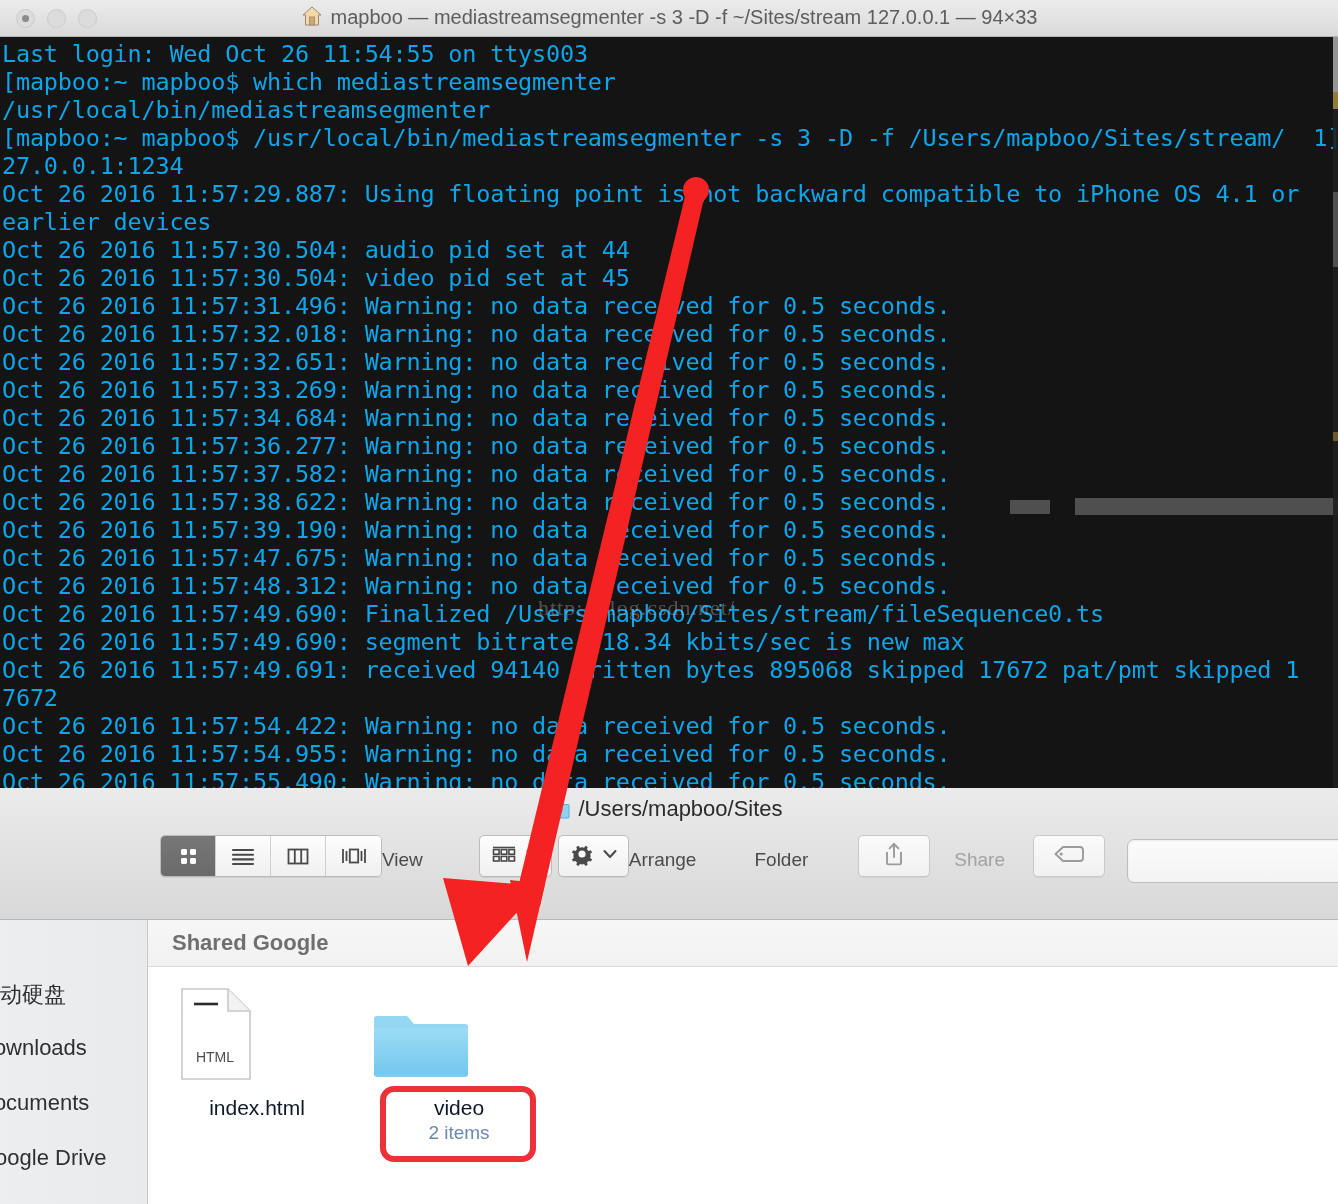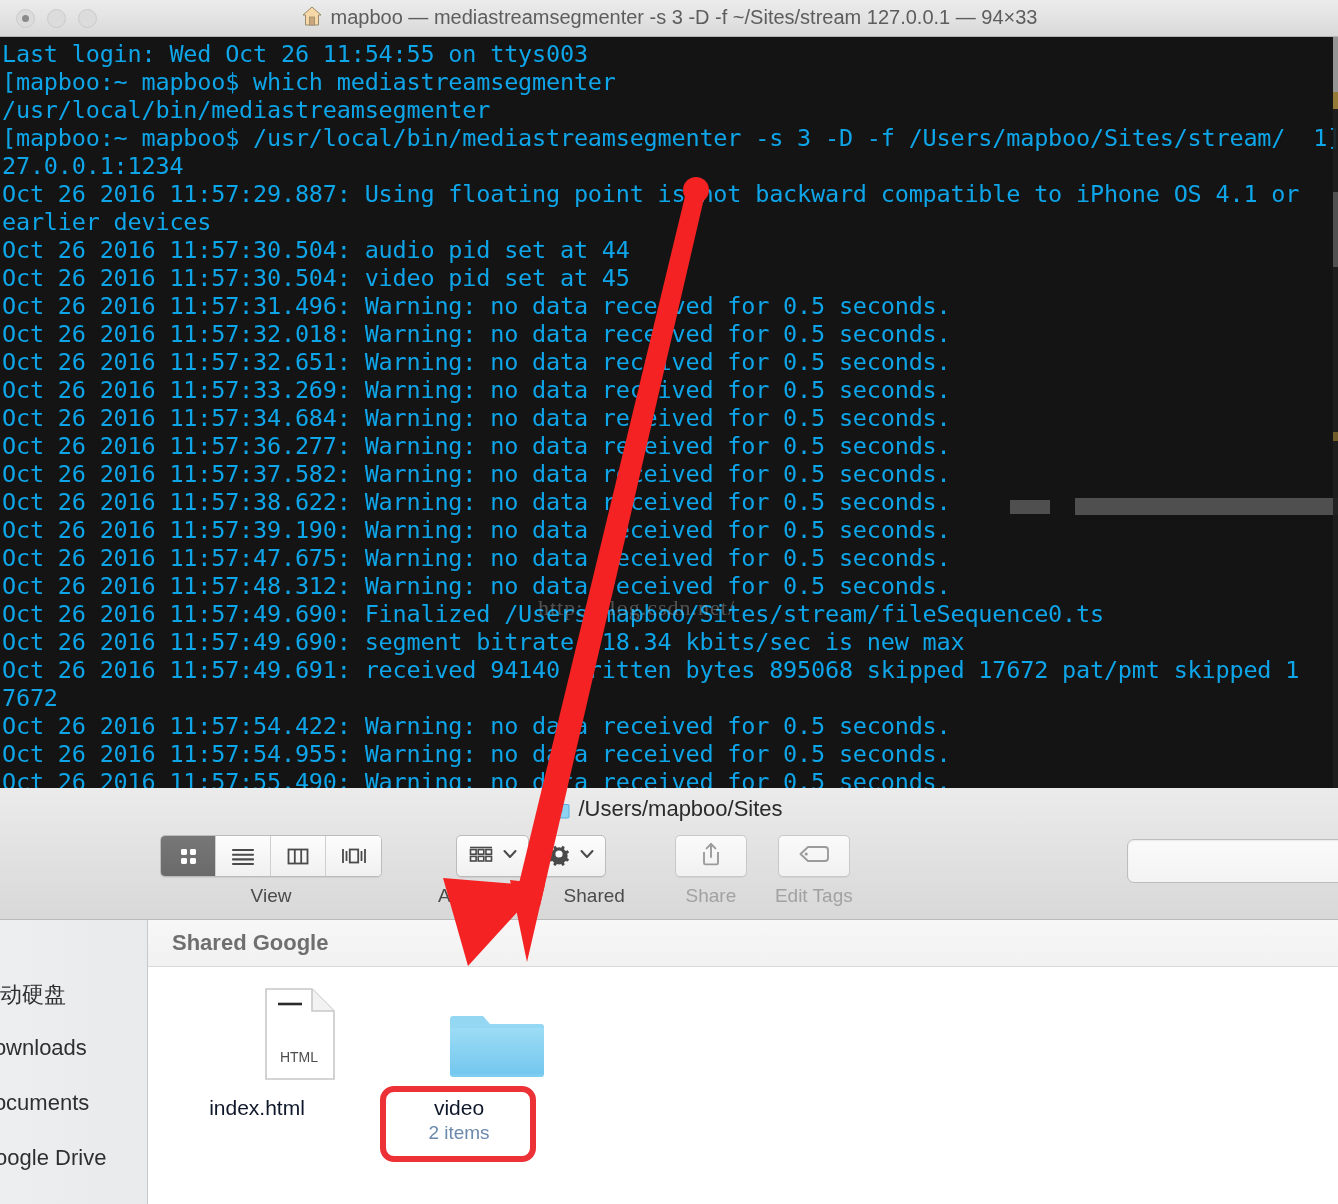--- a/index.html
+++ b/index.html
@@ -86,23 +86,23 @@
   }
   #finder-path-label {
     font-size: 22px; color: #2b2b2b; white-space: nowrap;
   }
   #finder-folder-icon { display: inline-block; vertical-align: -4px; margin-right: 8px; }
 
   #toolbar-controls {
     position: absolute; left: 160px; top: 47px;
     display: flex; align-items: flex-start; gap: 0;
   }
-  .tb-group { display: flex; flex-direction: column; align-items: center; }
+  .tb-group { display: flex; align-items: center; }
   .tb-caption { font-size: 19px; color: #4b4b4b; margin-top: 8px; white-space: nowrap; }
-  .tb-caption.dim { color: #a2a2a2; }
+  .tb-caption.dim { color: #a2a2a2; margin-left: 24px; }
 
   .seg-control {
     display: flex; height: 42px; border: 1px solid #bcbcbc; border-radius: 5px;
     overflow: hidden; background: #fcfcfc;
     box-shadow: 0 1px 0 rgba(0,0,0,0.07);
   }
   .seg-btn {
     width: 55px; display: flex; align-items: center; justify-content: center;
     border-right: 1px solid #cfcfcf; background: linear-gradient(to bottom,#fdfdfd,#f0f0f0);
   }
@@ -151,21 +151,21 @@
   #shared-folder-header {
     position: absolute; left: 0; top: 0; width: 1190px; height: 47px;
     background: linear-gradient(to bottom,#f7f7f7,#f1f1f1);
     border-bottom: 1px solid #dadada;
     display: flex; align-items: center;
   }
   #shared-folder-title {
     font-size: 22px; font-weight: bold; color: #6f6f6f; margin-left: 24px;
   }
   .file-item { position: absolute; width: 170px; text-align: center; }
-  .file-icon-box { height: 96px; display: flex; align-items: flex-end; justify-content: flex-end; }
+  .file-icon-box { height: 96px; display: flex; align-items: flex-end; justify-content: flex-start; }
   .file-name { font-size: 21px; color: #0f172a; margin-top: 14px; }
   .file-sub { font-size: 19px; color: #6b89ad; margin-top: 2px; }
   #stream-highlight {
     position: absolute; left: 380px; top: 1086px;
     width: 156px; height: 76px;
     border: 6px solid #ec3237; border-radius: 14px;
     pointer-events: none;
   }
 
   
@@ -324,21 +324,21 @@
               </span>
               <span>
                 <svg width="18" height="18" viewBox="0 0 18 18">
                   <path d="M3.5 6 L9 12 L14.5 6" fill="none" stroke="#4a4a4a" stroke-width="2" stroke-linecap="round" stroke-linejoin="round"></path>
                 </svg>
               </span>
             </div>
           </div>
           <div style="display:flex; gap:58px; margin-top:8px;">
             <span class="tb-caption" style="margin-top:0;">Arrange</span>
-            <span class="tb-caption" style="margin-top:0;">Shared</span>
+            <span class="tb-caption" style="margin-top:0;">Folder</span>
           </div>
         </div>
 
         <div class="tb-group" style="margin-left:50px;">
           <div class="plain-btn">
             <span>
               <svg width="24" height="26" viewBox="0 0 24 26">
                 <path d="M5 11 v11 a1.4 1.4 0 0 0 1.4 1.4 h11.2 a1.4 1.4 0 0 0 1.4-1.4 V11" fill="none" stroke="#9b9b9b" stroke-width="1.9"></path>
                 <line x1="12" y1="3" x2="12" y2="16" stroke="#9b9b9b" stroke-width="1.9" stroke-linecap="round"></line>
                 <path d="M7.6 7.4 L12 3 L16.4 7.4" fill="none" stroke="#9b9b9b" stroke-width="1.9" stroke-linecap="round" stroke-linejoin="round"></path>

